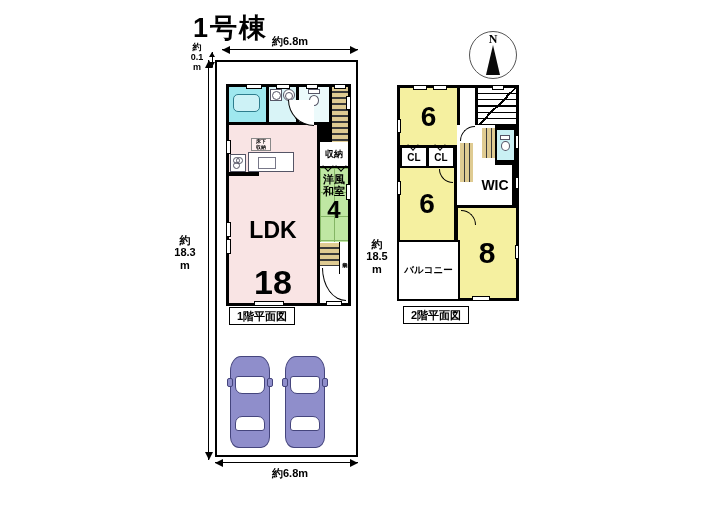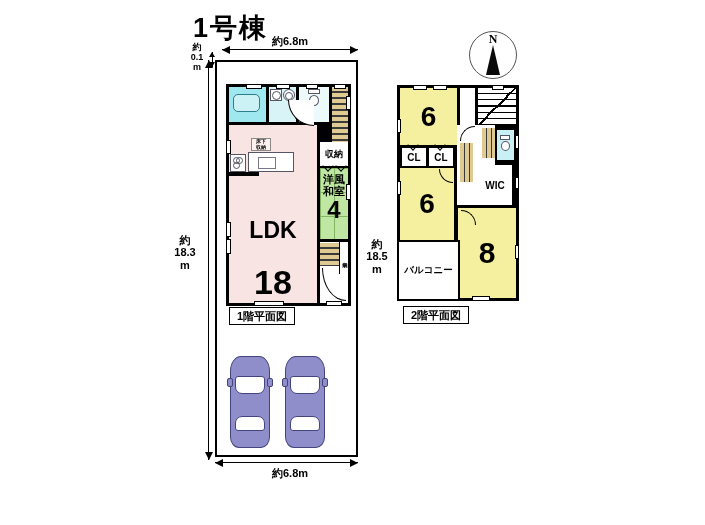--- a/index.html
+++ b/index.html
@@ -126,21 +126,21 @@
       <div style="position:absolute;left:9px;top:4px;width:16px;height:10px;border:1px solid #778;"></div>
     </div>
     <div class="abs" style="left:3px;top:88px;width:30px;height:4px;background:#000;"></div>
 
     <div class="arc arc-bl" style="left:62px;top:16px;width:26px;height:26px;background:#fff;"></div>
 
     <div class="room center" style="left:94px;top:58px;width:28px;height:24px;background:#fff;">
       <span style="font-weight:bold;font-size:9px;">収納</span>
     </div>
 
-    <div class="room tatami" style="left:94px;top:84px;width:28px;height:71px;">
+    <div class="room tatami" style="left:94px;top:84px;width:28px;height:86px;">
       <div class="preline" style="font-weight:bold;font-size:11px;margin-top:5px;">洋風
 和室</div>
       <div style="font-weight:bold;font-size:24px;text-align:center;line-height:1;">4</div>
       <div class="vmark" style="left:4px;top:-6px;"></div>
       <div class="vmark" style="left:17px;top:-6px;"></div>
     </div>
 
     <div class="room" style="left:94px;top:158px;width:28px;height:61px;background:#fff;">
       <div class="abs stripes-h" style="left:0;top:1px;width:19px;height:23px;"></div>
       <div class="abs" style="right:0;top:0;width:8px;height:32px;background:#fff;border-left:1px solid #000;writing-mode:vertical-rl;font-size:5px;font-weight:bold;text-align:center;">収納</div>
@@ -212,21 +212,21 @@
     <div class="room center" style="left:32px;top:63px;width:24px;height:18px;background:#fff;">
       <span style="font-weight:bold;font-size:10px;">CL</span>
       <div class="vmark" style="left:7px;top:-7px;"></div>
     </div>
 
     <div class="room center" style="left:3px;top:83px;width:54px;height:72px;background:var(--bedroom);">
       <span class="roomnum">6</span>
     </div>
 
     <div class="room center" style="left:81px;top:80px;width:34px;height:40px;background:#fff;">
-      <span style="font-weight:bold;font-size:10px;">WIC</span>
+      <span style="font-weight:bold;font-size:14px;">WIC</span>
       <div class="vmark" style="left:13px;bottom:-6px;"></div>
     </div>
 
     <div class="room center" style="left:61px;top:123px;width:58px;height:90px;background:var(--bedroom);">
       <span style="font-weight:bold;font-size:30px;">8</span>
     </div>
 
     <div class="room" style="left:0;top:155px;width:63px;height:61px;background:#fff;border:2px solid #000;box-sizing:border-box;">
       <div style="margin-top:22px;text-align:center;font-weight:bold;font-size:9.5px;">バルコニー</div>
     </div>

